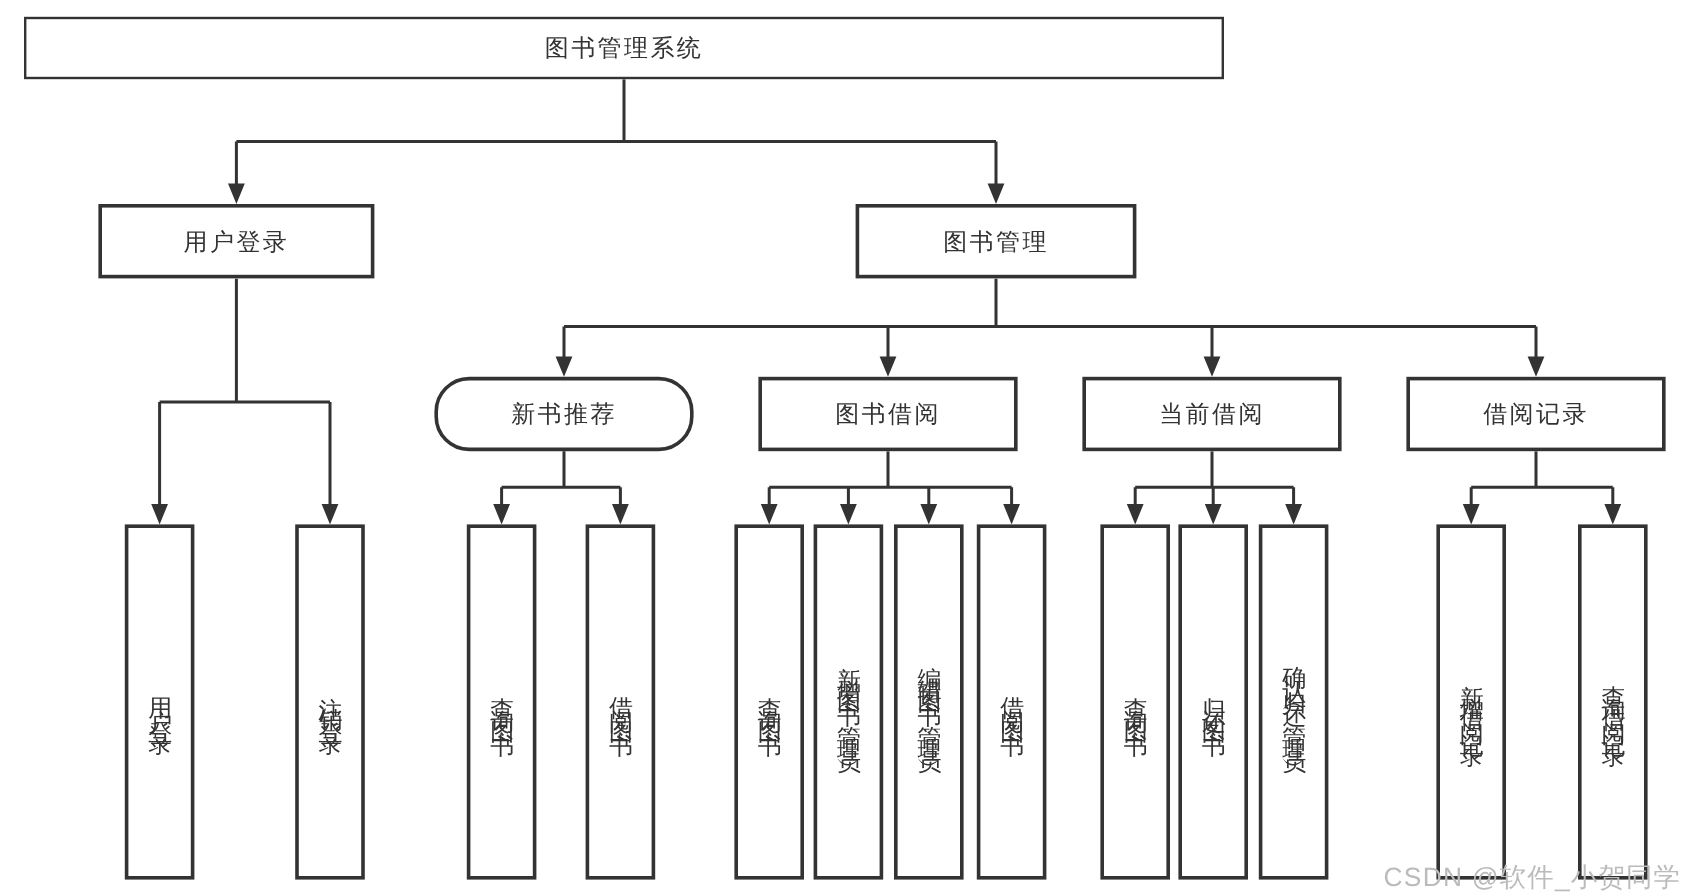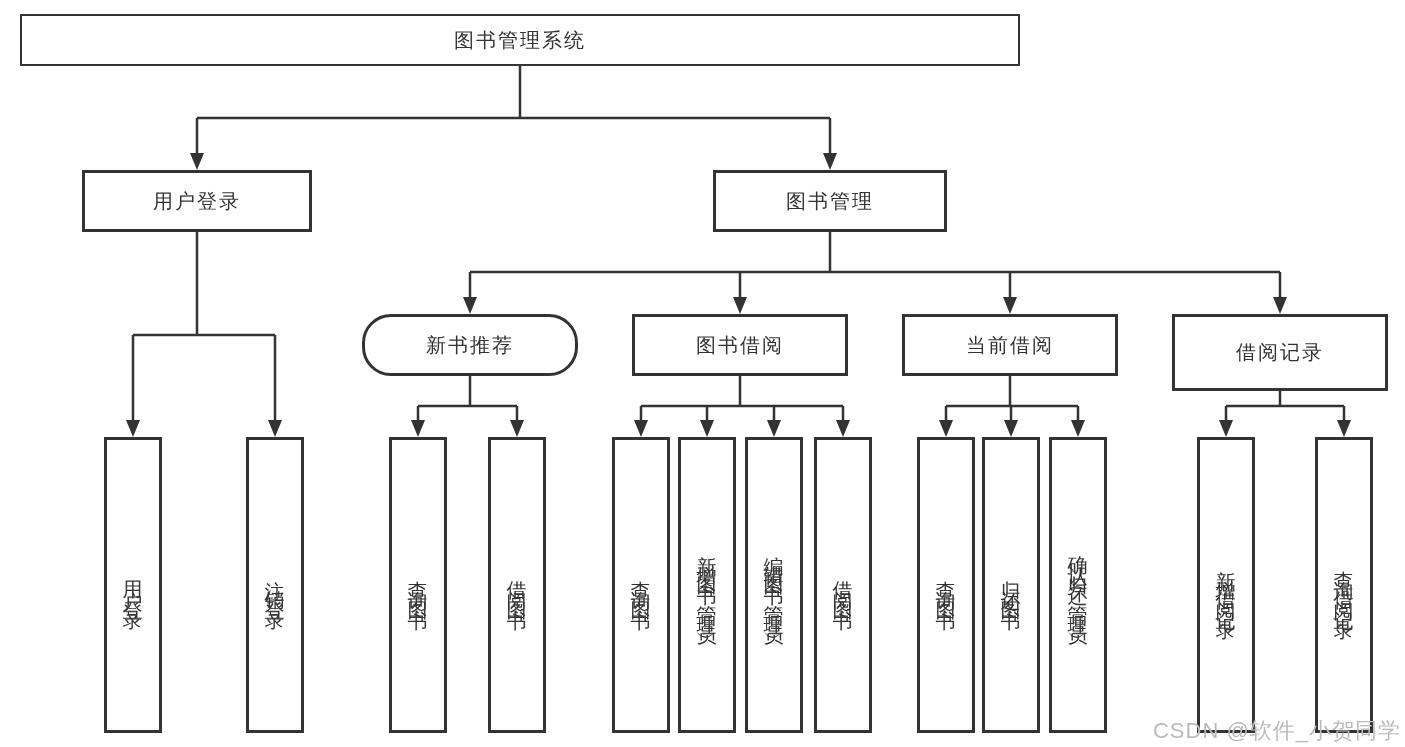--- a/index.html
+++ b/index.html
@@ -76,21 +76,21 @@
 
   <div class="node" style="left:362px;top:314px;width:216px;height:62px;border-radius:29px;">
     <span>新书推荐</span>
   </div>
   <div class="node" style="left:902px;top:314px;width:216px;height:62px;">
     <span>当前借阅</span>
   </div>
   <div class="node" style="left:632px;top:314px;width:216px;height:62px;">
     <span>图书借阅</span>
   </div>
-  <div class="node" style="left:1172px;top:314px;width:216px;height:77px;">
+  <div class="node" style="left:1172px;top:314px;width:216px;height:62px;">
     <span>借阅记录</span>
   </div>
 
   <div class="node vbox" style="left:104px;top:437px;width:58px;height:296px;">
     <span>用户登录</span>
   </div>
   <div class="node vbox" style="left:246px;top:437px;width:58px;height:296px;">
     <span>注销登录</span>
   </div>
 

